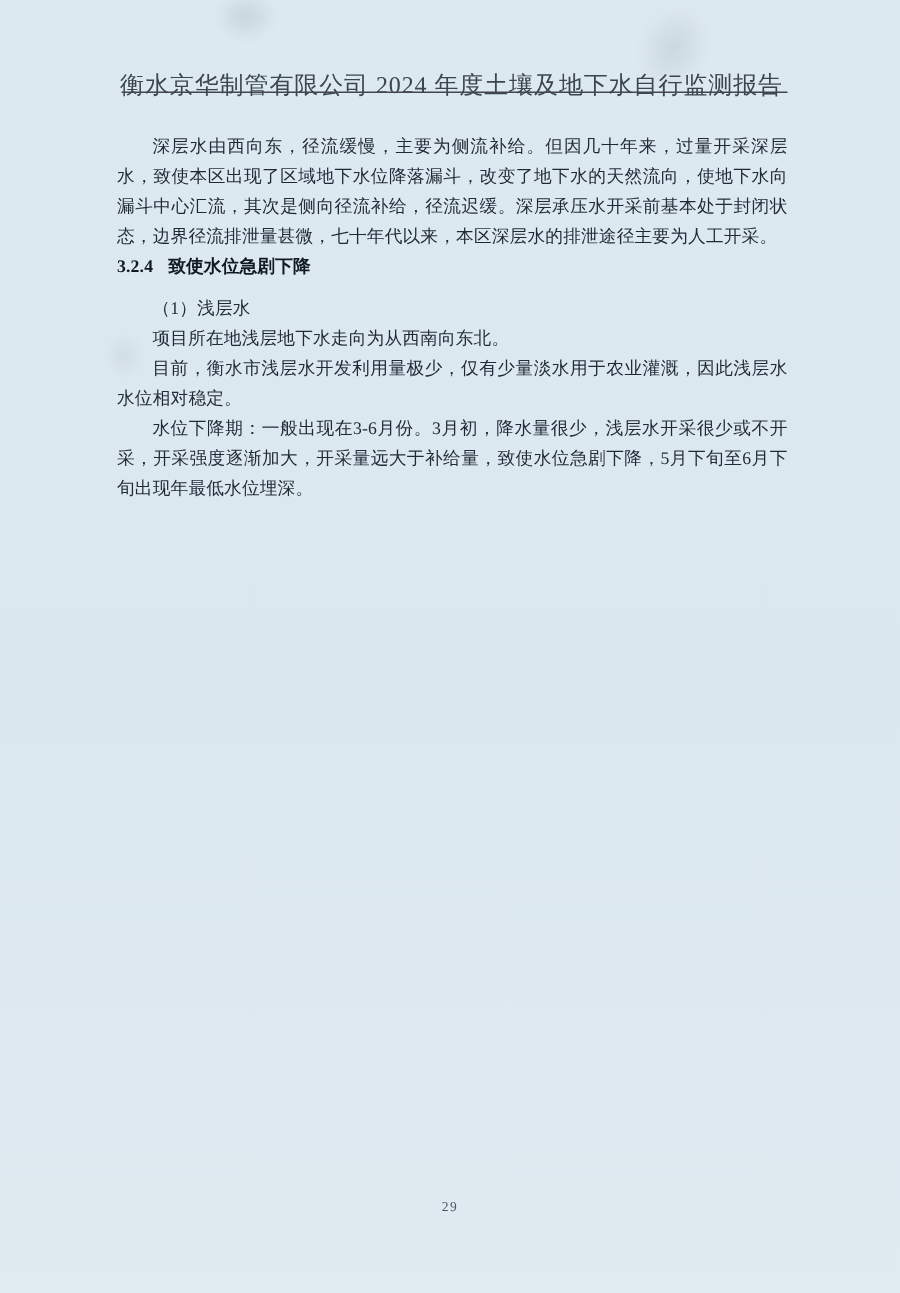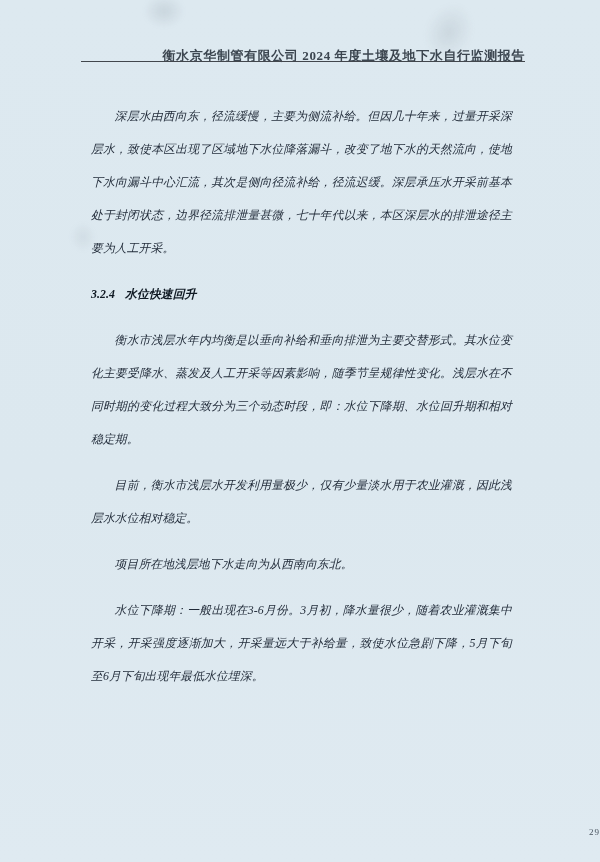--- a/index.html
+++ b/index.html
@@ -38,49 +38,47 @@
     left: 70px; top: 222px; width: 26px; height: 30px;
     background: radial-gradient(ellipse at center, rgba(110,122,134,0.10), rgba(110,122,134,0) 70%);
     filter: blur(2px);
   }
 
   .running-header {
     position: absolute;
     left: 80px;
     top: 47px;
     width: 445px;
-    text-align: right;
-    font-size: 13px;
+    text-align: left;
+    font-size: 16px;
     letter-spacing: 0.6px;
     color: #3c4650;
-    font-weight: bold;
   }
   .header-rule {
     position: absolute;
     left: 81px;
     top: 61px;
     width: 444px;
     height: 0;
     border-top: 1.2px solid #42474d;
   }
 
   .content {
     position: absolute;
     left: 78px;
     top: 87px;
     width: 447px;
   }
   .content p {
-    margin: 13px;
+    margin: 0;
     font-size: 11.8px;
-    line-height: 33px;
+    line-height: 20px;
     text-align: justify;
     text-justify: inter-ideograph;
     letter-spacing: 0.1px;
-    font-style: italic;
   }
   .content p.indent { text-indent: 2em; }
 
   .section-heading {
     margin: 20px 0 0 0;
     font-size: 14px;
     line-height: 22px;
     font-weight: bold;
     color: #101a24;
     letter-spacing: 0.3px;
@@ -91,56 +89,55 @@
     text-indent: 2em;
     letter-spacing: 0.2px;
   }
   .sub-label.first { margin-top: 8px !important; }
 
   .page-footer {
     position: absolute;
     left: 0;
     top: 799px;
     width: 600px;
-    text-align: right;
+    text-align: center;
     font-size: 9px;
     color: #4a5560;
     letter-spacing: 1px;
-    margin-top: 28px;
   }
 </style>
 </head>
 <body>
 
 <div class="page">
 
   <div class="smudge s1"></div>
   <div class="smudge s2"></div>
   <div class="smudge s3"></div>
 
   <div class="running-header">衡水京华制管有限公司 2024 年度土壤及地下水自行监测报告</div>
   <div class="header-rule"></div>
 
   <div class="content">
 
     <p class="indent">深层水由西向东，径流缓慢，主要为侧流补给。但因几十年来，过量开采深层水，致使本区出现了区域地下水位降落漏斗，改变了地下水的天然流向，使地下水向漏斗中心汇流，其次是侧向径流补给，径流迟缓。深层承压水开采前基本处于封闭状态，边界径流排泄量甚微，七十年代以来，本区深层水的排泄途径主要为人工开采。</p>
 
-    <p class="section-heading"><span class="num">3.2.4</span><span>水位快速回升</span></p>
+    <p class="section-heading"><span class="num">3.2.4</span><span>致使水位急剧下降</span></p>
 
-
-    <p class="indent">衡水市浅层水年内均衡是以垂向补给和垂向排泄为主要交替形式。其水位变化主要受降水、蒸发及人工开采等因素影响，随季节呈规律性变化。浅层水在不同时期的变化过程大致分为三个动态时段，即：水位下降期、水位回升期和相对稳定期。</p>
+    <p class="sub-label first">（1）浅层水</p>
 
 
 
-    <p class="indent">目前，衡水市浅层水开发利用量极少，仅有少量淡水用于农业灌溉，因此浅层水水位相对稳定。</p>
 
     <p class="indent">项目所在地浅层地下水走向为从西南向东北。</p>
 
+    <p class="indent">目前，衡水市浅层水开发利用量极少，仅有少量淡水用于农业灌溉，因此浅层水水位相对稳定。</p>
 
 
-    <p class="indent">水位下降期：一般出现在3-6月份。3月初，降水量很少，随着农业灌溉集中开采，开采强度逐渐加大，开采量远大于补给量，致使水位急剧下降，5月下旬至6月下旬出现年最低水位埋深。</p>
+
+    <p class="indent">水位下降期：一般出现在3-6月份。3月初，降水量很少，浅层水开采很少或不开采，开采强度逐渐加大，开采量远大于补给量，致使水位急剧下降，5月下旬至6月下旬出现年最低水位埋深。</p>
 
 
   </div>
 
   <div class="page-footer">29</div>
 
 </div>
 
 </body></html>

